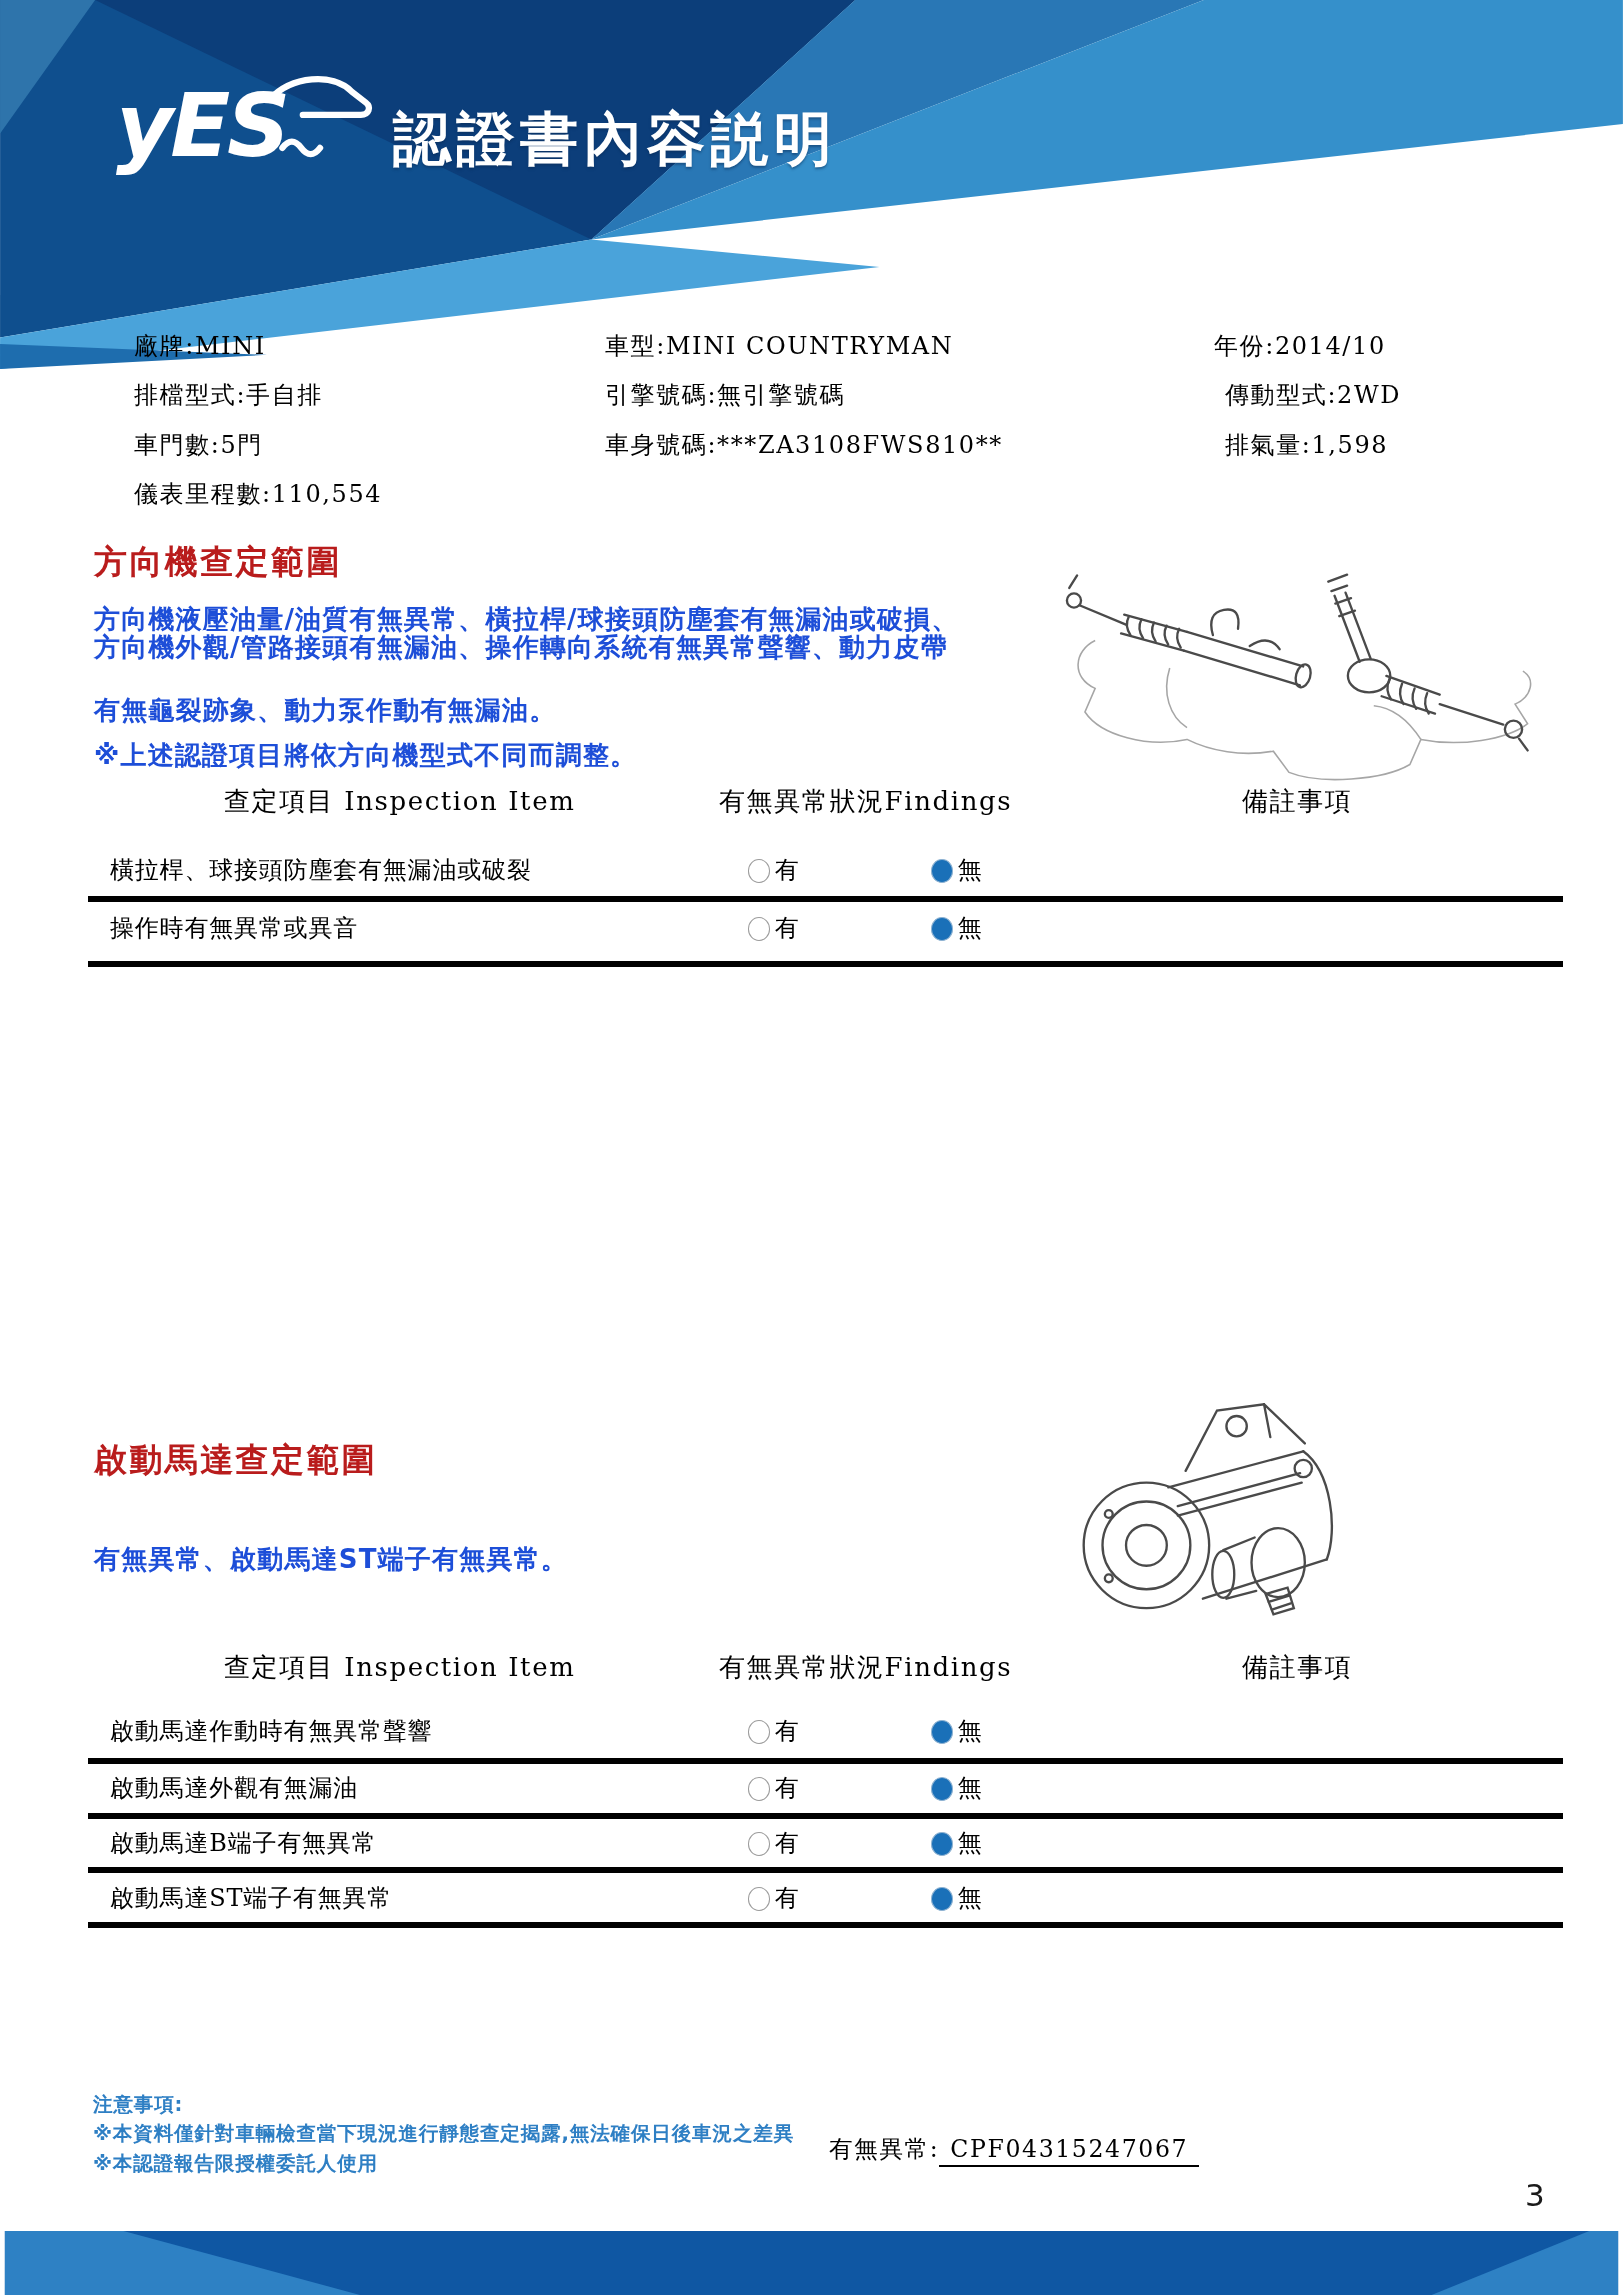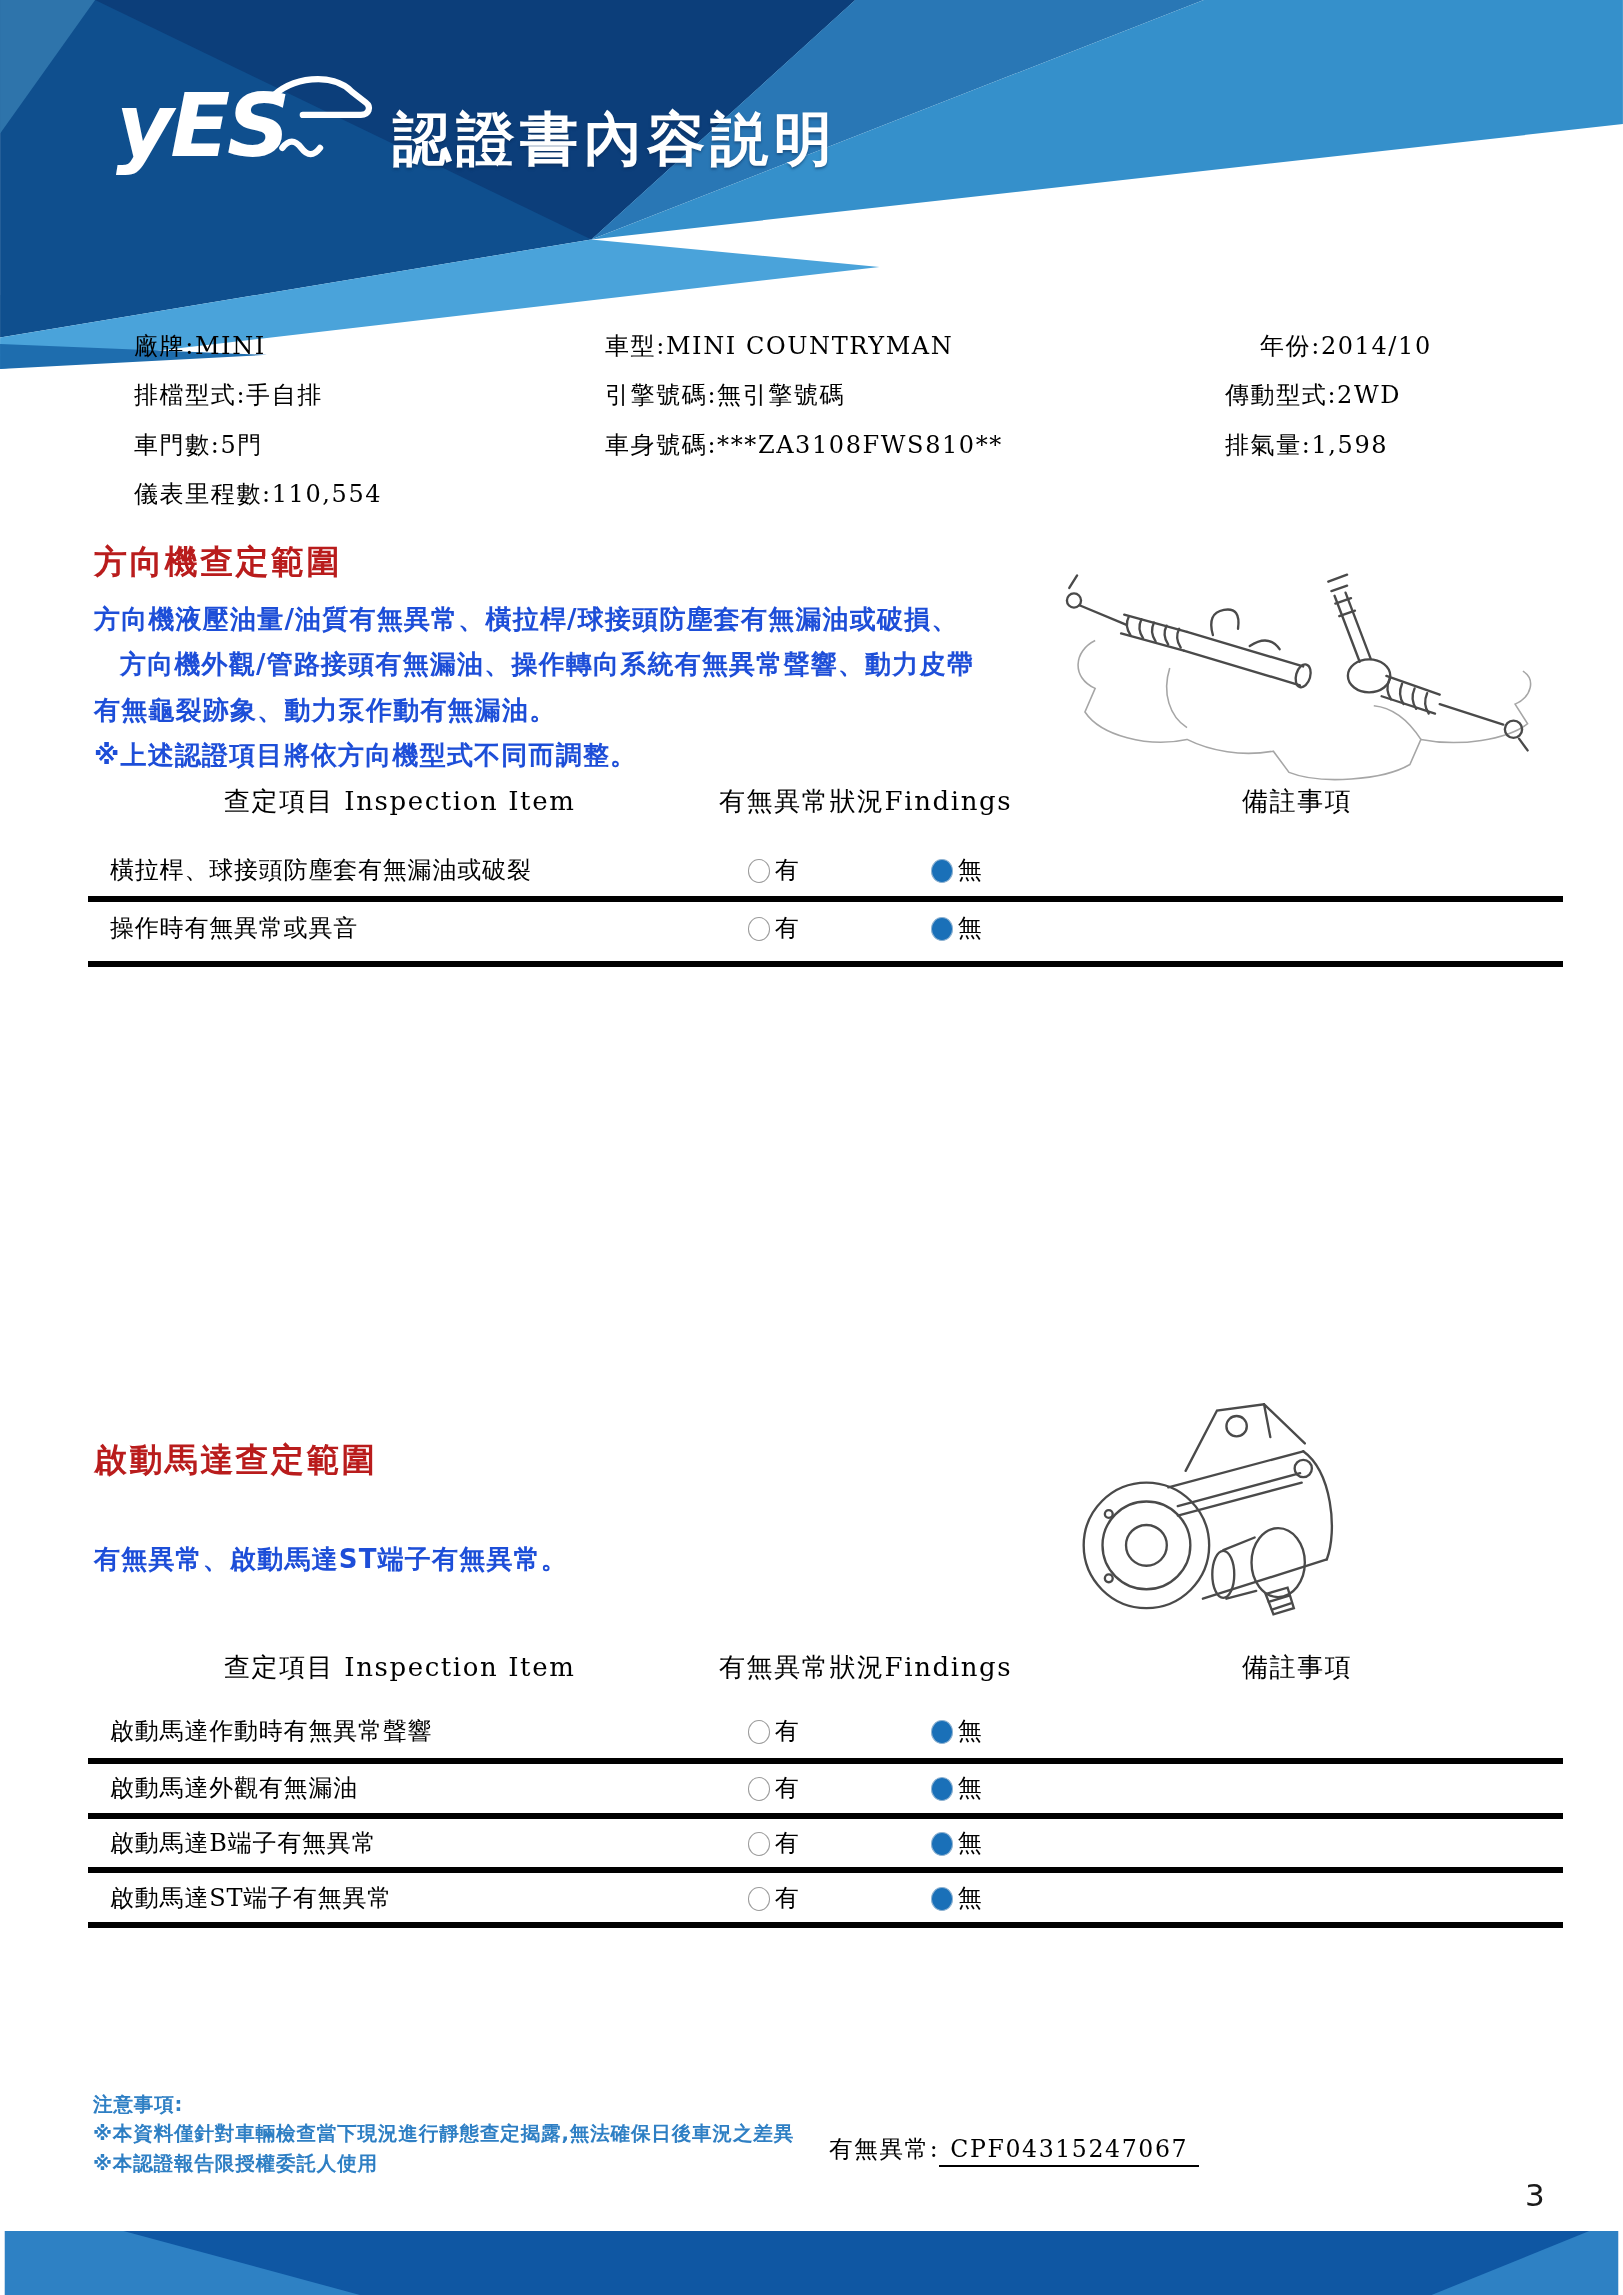--- a/index.html
+++ b/index.html
@@ -87,27 +87,27 @@
 
   <div class="info-line" style="left:134px;top:330px;">廠牌:MINI</div>
   <div class="info-line" style="left:134px;top:379px;">排檔型式:手自排</div>
   <div class="info-line" style="left:134px;top:429px;">車門數:5門</div>
   <div class="info-line" style="left:134px;top:478px;">儀表里程數:110,554</div>
 
   <div class="info-line" style="left:605px;top:330px;">車型:MINI COUNTRYMAN</div>
   <div class="info-line" style="left:605px;top:379px;">引擎號碼:無引擎號碼</div>
   <div class="info-line" style="left:605px;top:429px;">車身號碼:***ZA3108FWS810**</div>
 
-  <div class="info-line" style="left:1260px;top:330px;text-align:right;">年份:2014/10</div>
+  <div class="info-line" style="left:1214px;top:330px;text-align:right;">年份:2014/10</div>
   <div class="info-line" style="left:1225px;top:379px;">傳動型式:2WD</div>
   <div class="info-line" style="left:1225px;top:429px;">排氣量:1,598</div>
 
   <div class="sec-title" style="top:540px;">方向機查定範圍</div>
   <div class="desc-line" style="top:602px;">方向機液壓油量/油質有無異常、橫拉桿/球接頭防塵套有無漏油或破損、</div>
-  <div class="desc-line" style="top:647px;margin-left:26px;">方向機外觀/管路接頭有無漏油、操作轉向系統有無異常聲響、動力皮帶</div>
+  <div class="desc-line" style="top:630px;">方向機外觀/管路接頭有無漏油、操作轉向系統有無異常聲響、動力皮帶</div>
   <div class="desc-line" style="top:693px;">有無龜裂跡象、動力泵作動有無漏油。</div>
   <div class="desc-line" style="top:738px;">※上述認證項目將依方向機型式不同而調整。</div>
 
   <svg class="illus" style="left:1052px;top:550px;" width="518" height="236" viewBox="0 0 660 300">
     <g stroke="#a6a6a6" stroke-width="2" fill="none">
       <path d="M55,115 C28,128 24,162 55,176 L42,206 C62,236 122,252 172,241 C202,256 242,263 282,256 L302,283 C342,299 422,293 456,273 L470,241 C520,251 580,241 606,221 L590,196 C612,186 616,164 600,154"></path>
       <path d="M150,150 C140,182 150,212 172,226"></path>
       <path d="M470,241 C450,210 430,200 410,198"></path>
     </g>
     <g stroke="#4a4a4a" stroke-width="3" fill="none" stroke-linecap="round">

